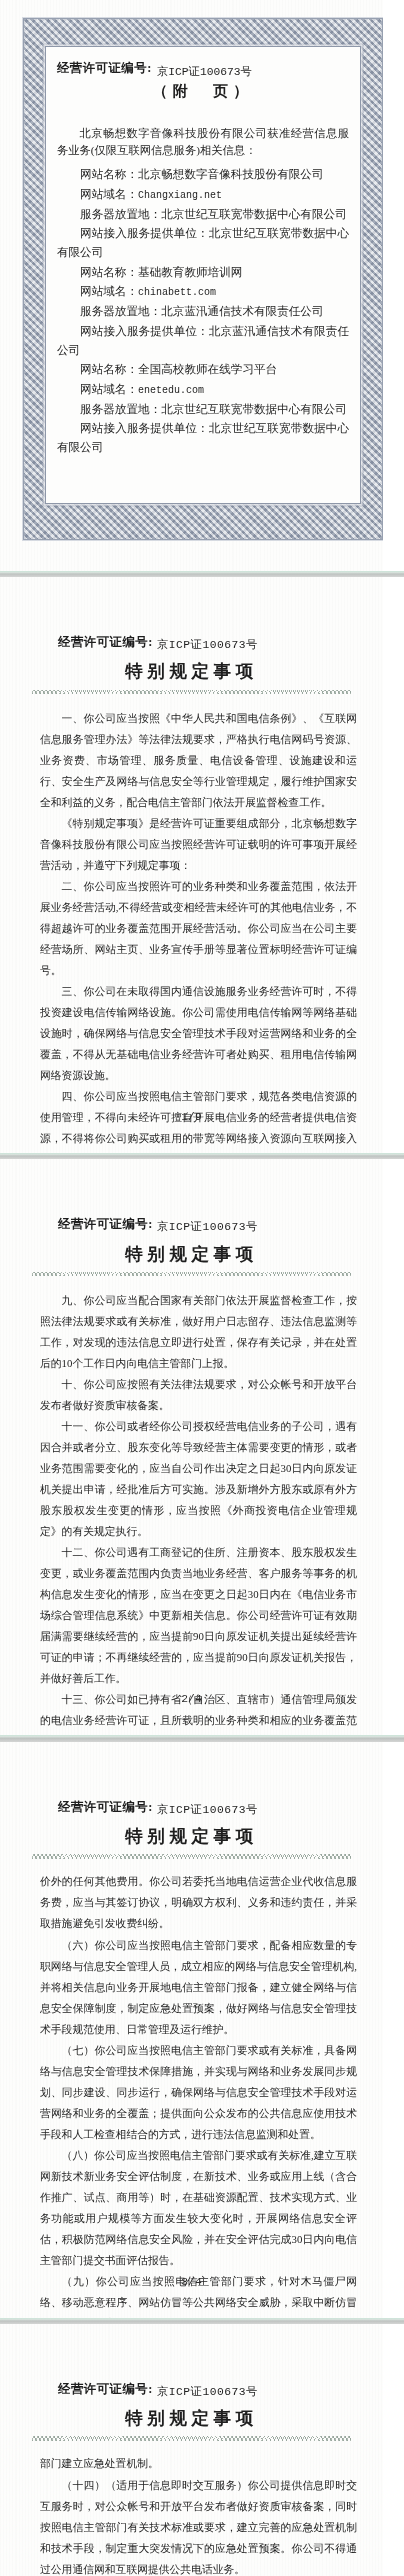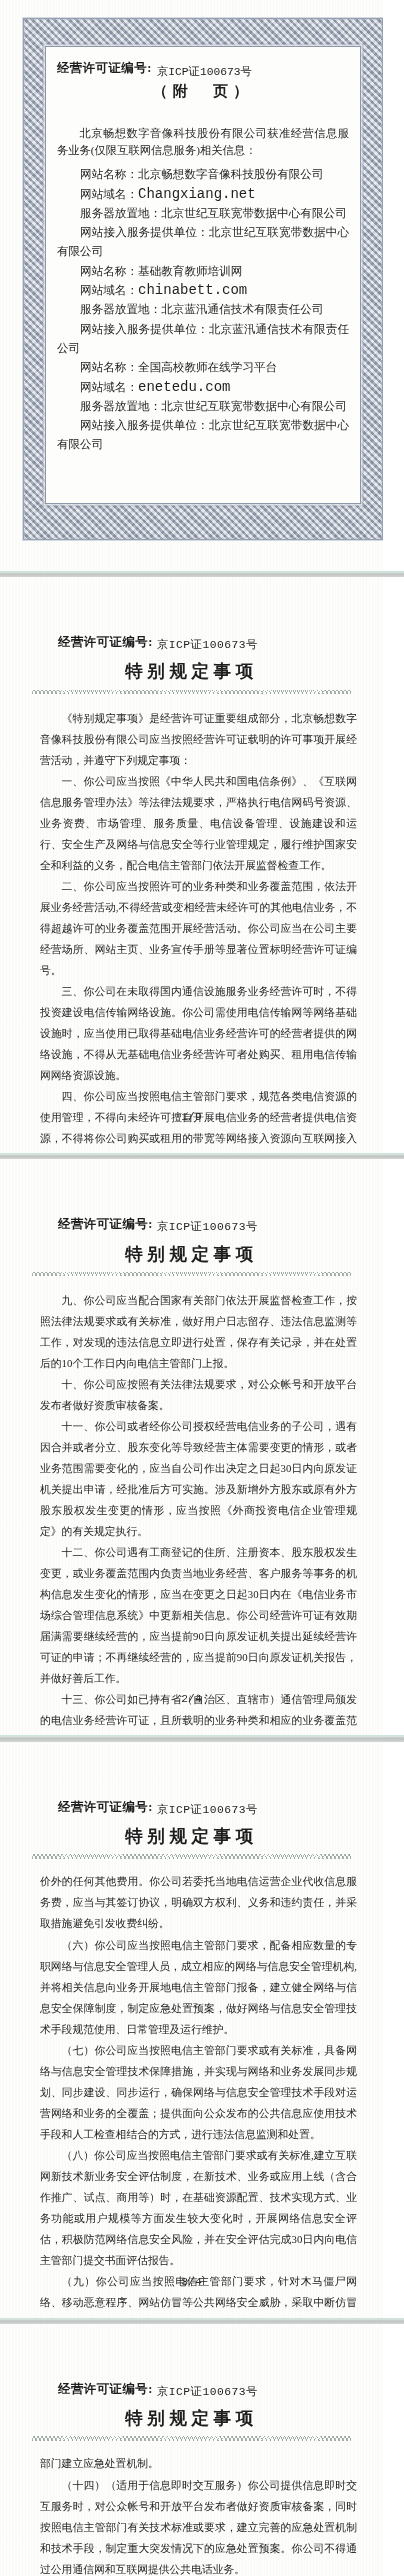--- a/index.html
+++ b/index.html
@@ -63,21 +63,21 @@
   }
   .cert-intro{
     margin:24px 0 0 0; font-size:11.3px; line-height:17px;
     text-indent:2em; text-align:justify;
   }
   .cert-info{margin:6.2px 0 0 0;}
   .cl{
     margin:0; font-size:11.6px; line-height:19.3px;
     text-indent:2em; text-align:justify;
   }
-  .mono{font-family:"Liberation Mono","DejaVu Sans Mono",monospace; font-size:14px;}
+  .mono{font-family:"Liberation Mono","DejaVu Sans Mono",monospace; font-size:10px;}
   
   .sheet-prov{height:576px;}
   .sheet-prov-last{height:550px;}
   .prov-head{
     margin:57px 0 0 58px;
     font-size:12.4px; font-weight:bold; letter-spacing:0.5px;
   }
   .prov-head .hv{
     font-family:"Liberation Mono","DejaVu Sans Mono",monospace;
     font-weight:normal; font-size:11.3px;
@@ -139,24 +139,24 @@
 
 <div class="sep"></div>
 
 <div class="sheet sheet-prov">
   <div class="prov-head">
     <span>经营许可证编号:</span><span class="hv">京ICP证100673号</span>
   </div>
   <div class="prov-title">特别规定事项</div>
   <div class="zigzag"></div>
   <div class="prov-body">
+    <p>一、你公司应当按照《中华人民共和国电信条例》、《互联网信息服务管理办法》等法律法规要求，严格执行电信网码号资源、业务资费、市场管理、服务质量、电信设备管理、设施建设和运行、安全生产及网络与信息安全等行业管理规定，履行维护国家安全和利益的义务，配合电信主管部门依法开展监督检查工作。</p>
     <p>《特别规定事项》是经营许可证重要组成部分，北京畅想数字音像科技股份有限公司应当按照经营许可证载明的许可事项开展经营活动，并遵守下列规定事项：</p>
-    <p>一、你公司应当按照《中华人民共和国电信条例》、《互联网信息服务管理办法》等法律法规要求，严格执行电信网码号资源、业务资费、市场管理、服务质量、电信设备管理、设施建设和运行、安全生产及网络与信息安全等行业管理规定，履行维护国家安全和利益的义务，配合电信主管部门依法开展监督检查工作。</p>
     <p>二、你公司应当按照许可的业务种类和业务覆盖范围，依法开展业务经营活动,不得经营或变相经营未经许可的其他电信业务，不得超越许可的业务覆盖范围开展经营活动。你公司应当在公司主要经营场所、网站主页、业务宣传手册等显著位置标明经营许可证编号。</p>
-    <p>三、你公司在未取得国内通信设施服务业务经营许可时，不得投资建设电信传输网络设施。你公司需使用电信传输网等网络基础设施时，应当使用已取得基础电信业务经营许可的经营者提供的网络设施，不得从无基础电信业务经营许可者处购买、租用电信传输网网络资源设施。</p>
+    <p>三、你公司在未取得国内通信设施服务业务经营许可时，不得投资建设电信传输网络设施。你公司需使用电信传输网等网络基础设施时，确保网络与信息安全管理技术手段对运营网络和业务的全覆盖，不得从无基础电信业务经营许可者处购买、租用电信传输网网络资源设施。</p>
     <p>四、你公司应当按照电信主管部门要求，规范各类电信资源的使用管理，不得向未经许可擅自开展电信业务的经营者提供电信资源，不得将你公司购买或租用的带宽等网络接入资源向互联网接入服务业务经营者转售或转租。你公司应当采取切实的技术手段和监控措施加强用户管理，禁止用户利用你公司的电信资源违规经营电信业务。</p>
     <p>五、你公司应当按照《电信服务规范》等相关电信服务管理要求向用户提供服务，建立健全服务管理制度，配备用户投诉受理人员，妥善化解服务纠纷，维护用户合法权益。</p>
 
   </div>
   <div class="page-num">1/9</div>
 </div>
 
 <div class="sep"></div>
 
 <div class="sheet sheet-prov">

